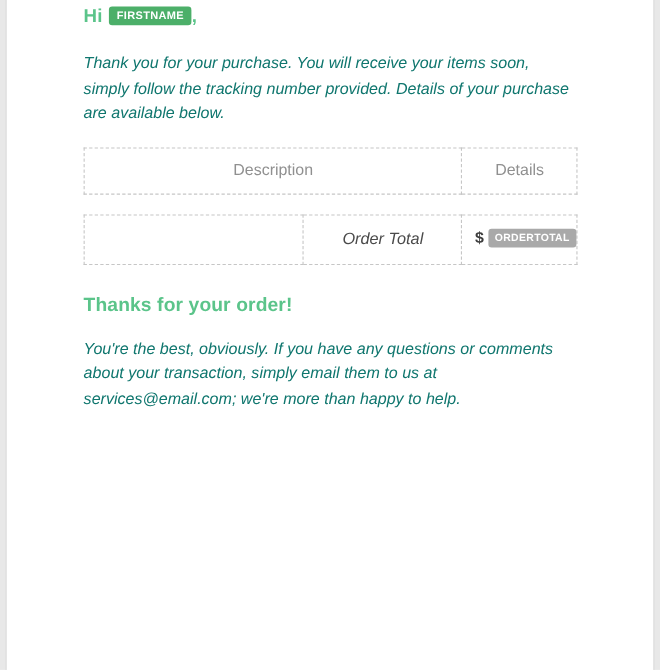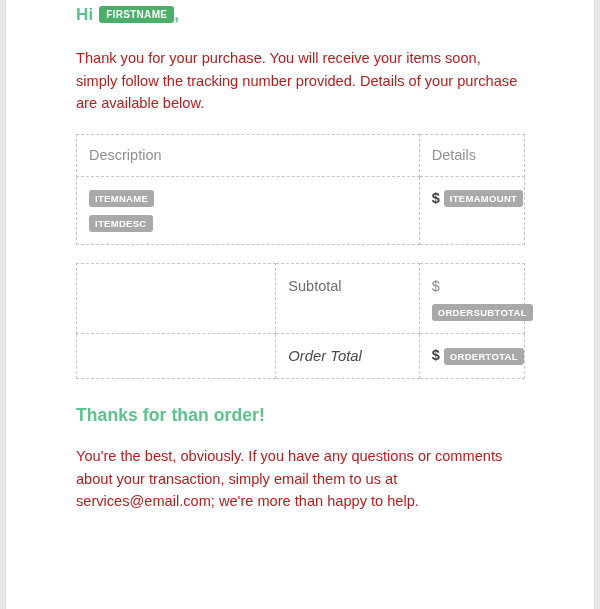--- a/index.html
+++ b/index.html
@@ -93,23 +93,24 @@
   .tag-gray {
     background: #a9a9a9;
     font-size: 9.5px;
     padding: 3px 6px;
     line-height: 11px;
   }
 
   
   p.body-text {
     margin: 0;
-    color: #b91c1c;
+    color: #0f766e;
     font-size: 14.6px;
     line-height: 22.5px;
+    font-style: italic;
   }
   .para-intro { padding-top: 20px; }
   .para-outro { padding-top: 19px; }
 
   
   h2.section-heading {
     margin: 0;
     color: #5bc48a;
     font-size: 17.5px;
     font-weight: bold;
@@ -130,21 +131,21 @@
     border-collapse: collapse;
     table-layout: fixed;
   }
   .table-items  { margin-top: 19px; }
   .table-totals { margin-top: 18px; }
 
   table.receipt-table td,
   table.receipt-table th {
     border: 1px dashed #c6c6c6;
     padding: 0;
-    text-align: left;
+    text-align: center;
     vertical-align: top;
     font-weight: normal;
   }
 
   .cell-pad {
     padding: 12px 11px 12px 12px;
   }
 
   .col-head {
     color: #909090;
@@ -206,75 +207,48 @@
       </colgroup>
       <tbody>
         <tr>
           <th class="col-head">
             <div class="cell-pad">Description</div>
           </th>
           <th class="col-head">
             <div class="cell-pad">Details</div>
           </th>
         </tr>
-        <tr class="row-item">
-          <td>
-            <div class="cell-pad">
-              <span class="stack-line"><span class="tag tag-gray">ITEMNAME</span></span>
-              <span class="stack-line"><span class="tag tag-gray">ITEMDESC</span></span>
-            </div>
-          </td>
-          <td>
-            <div class="cell-pad nowrap"><span class="currency-bold">$</span><span class="tag tag-gray" style="margin-left:4px;">ITEMAMOUNT</span></div>
-          </td>
-        </tr>
       </tbody>
     </table>
 
     <table class="receipt-table table-totals">
       <colgroup>
         <col style="width:44.5%">
         <col style="width:32%">
         <col style="width:23.5%">
       </colgroup>
       <tbody>
 
-        <tr class="row-tall">
-          <td>
-              <div class="cell-pad">&nbsp;</div>
-            </td>
-          <td>
-            <div class="cell-pad">
-              <span class="label-text stack-line">Subtotal</span>
-            </div>
-          </td>
-          <td>
-            <div class="cell-pad">
-              <span class="currency stack-line">$</span>
-              <span class="stack-line"><span class="tag tag-gray">ORDERSUBTOTAL</span></span>
-            </div>
-          </td>
-        </tr>
 
 
         <tr>
           <td>
               <div class="cell-pad">&nbsp;</div>
             </td>
           <td>
             <div class="cell-pad">
               <span class="label-dark">Order Total</span>
             </div>
           </td>
           <td>
             <div class="cell-pad nowrap"><span class="currency-bold">$</span><span class="tag tag-gray" style="margin-left:4px;">ORDERTOTAL</span></div>
           </td>
         </tr>
 
       </tbody>
     </table>
 
-    <h2 class="section-heading heading-thanks">Thanks for than order!</h2>
+    <h2 class="section-heading heading-thanks">Thanks for your order!</h2>
 
     <p class="body-text para-outro">You're the best, obviously. If you have any questions or comments about your transaction, simply email them to us at services@email.com; we're more than happy to help.</p>
 
   </div>
 </div>
 
 </body></html>

